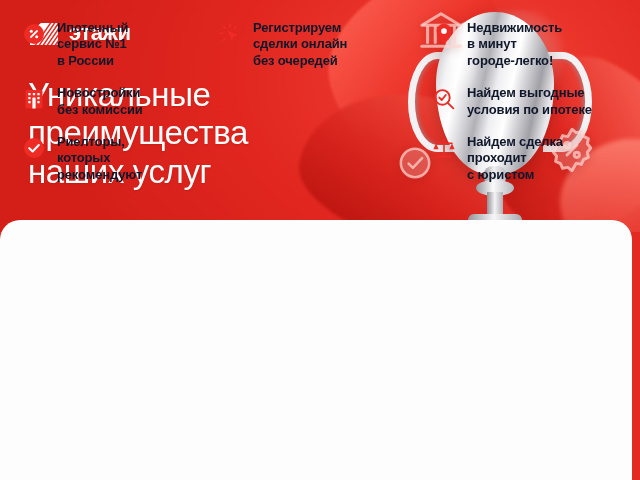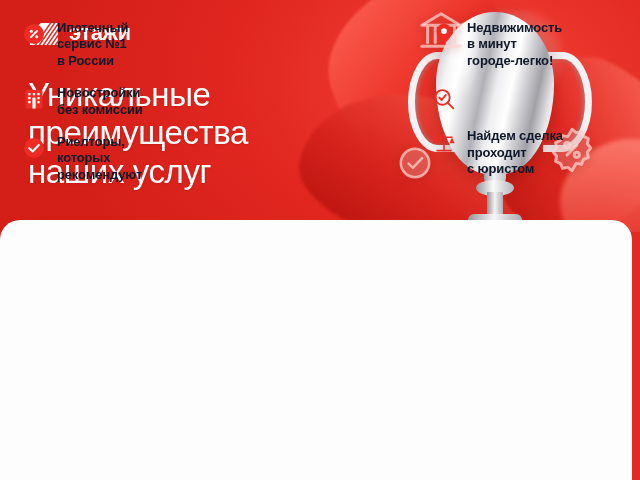--- a/index.html
+++ b/index.html
@@ -348,20 +348,35 @@
           <path d="M7.3 12.2 10.6 15.5 16.8 9" stroke="#ffffff" stroke-width="2.1" fill="none" stroke-linecap="round" stroke-linejoin="round"></path>
         </svg>
         <div class="txt">Риелторы,
 которых
 рекомендуют</div>
       </div>
     </div>
 
     <div class="col col-2">
 
+      <div class="feature">
+        <svg class="ico" viewBox="0 0 24 24">
+          <g stroke="#EE2B24" stroke-width="1.7" stroke-linecap="round">
+            <path d="M12 2.2V5"></path>
+              <path d="M5.6 4.6 7.6 6.6"></path>
+              <path d="M2.2 11.4H5"></path>
+            <path d="M5.6 18.2 7.6 16.2"></path>
+              <path d="M18.4 4.6 16.4 6.6"></path>
+          </g>
+          <path d="M9.4 8.6 20 13.1l-4.5 1.5-1.6 4.6z" fill="#EE2B24"></path>
+        </svg>
+        <div class="txt">Регистрируем
+сделки онлайн
+без очередей</div>
+      </div>
 
 
     </div>
 
     <div class="col col-3">
 
       <div class="feature">
         <svg class="ico" viewBox="0 0 24 24">
           <path d="M12 1.8c-4.1 0-7.4 3.3-7.4 7.4 0 5.4 7.4 13.3 7.4 13.3s7.4-7.9 7.4-13.3c0-4.1-3.3-7.4-7.4-7.4z" fill="#EE2B24"></path>
           <circle cx="12" cy="9.1" r="2.9" fill="#ffffff"></circle>
@@ -370,20 +385,22 @@
 в минут
 городе-легко!</div>
       </div>
 
       <div class="feature">
         <svg class="ico" viewBox="0 0 24 24" fill="none" stroke="#EE2B24" stroke-width="1.9" stroke-linecap="round" stroke-linejoin="round">
           <circle cx="10.4" cy="10.4" r="7.3"></circle>
           <path d="M15.8 15.8 21.3 21.3"></path>
           <path d="M7.3 10.6 9.7 13 13.8 8"></path>
         </svg>
+        <div class="txt">Найдем выгодные
+условия по ипотеке</div>
       </div>
 
       <div class="feature">
         <svg class="ico" viewBox="0 0 24 24" fill="none" stroke="#EE2B24" stroke-width="1.6" stroke-linecap="round" stroke-linejoin="round">
           <path d="M12 3.2v17.4"></path>
             <path d="M5 20.6h14"></path>
             <path d="M4 7.2h16"></path>
           <circle cx="12" cy="5.2" r="1.4" fill="#EE2B24" stroke="none"></circle>
           <path d="M4 7.2 1.4 13.2h5.2z" fill="#EE2B24" stroke="none"></path>
           <path d="M20 7.2 17.4 13.2h5.2z" fill="#EE2B24" stroke="none"></path>

